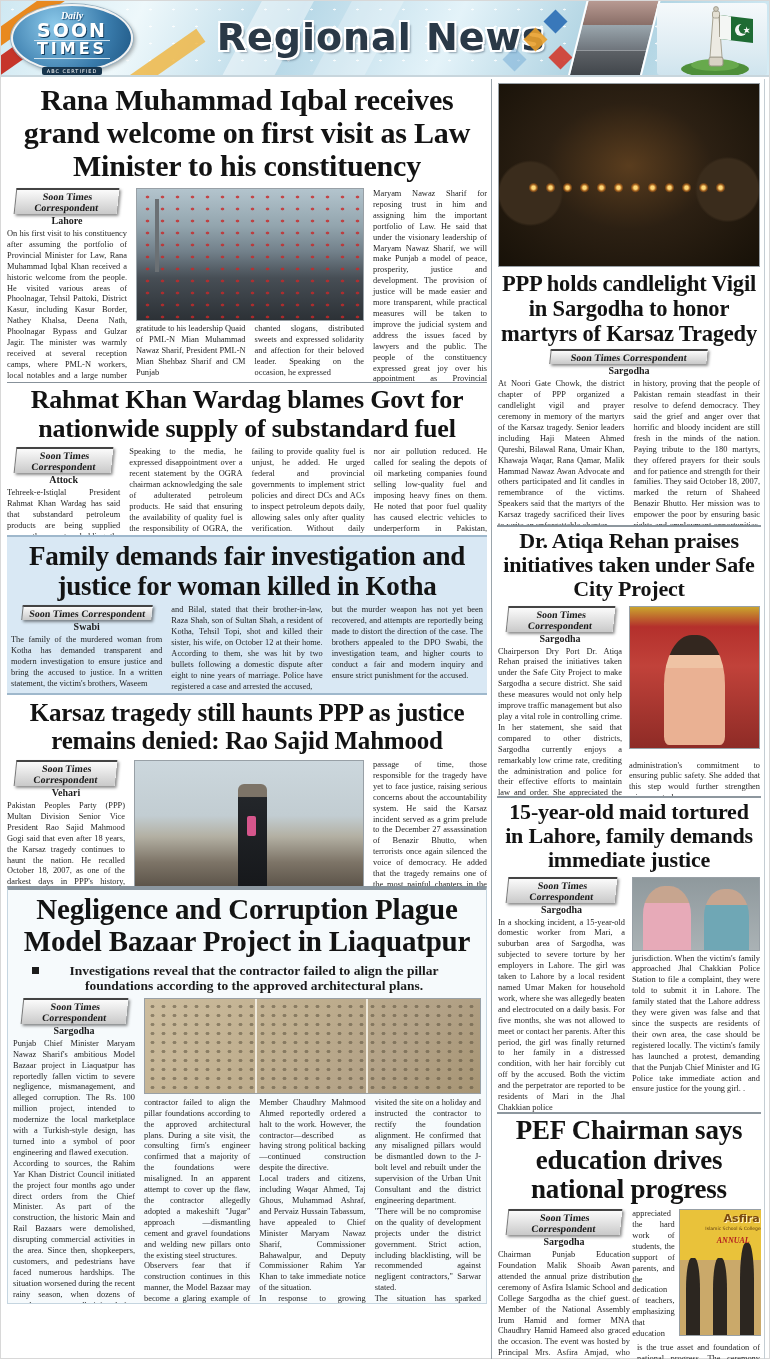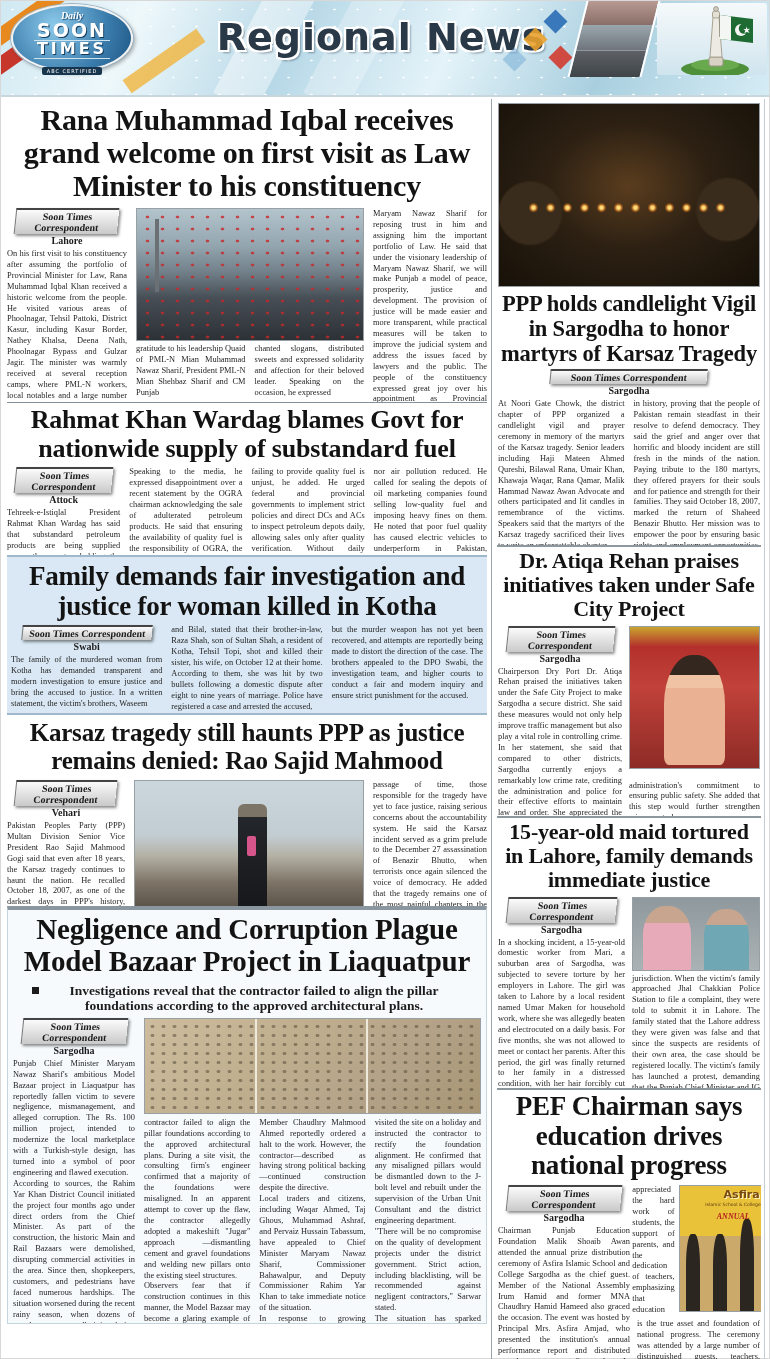--- a/index.html
+++ b/index.html
@@ -5,21 +5,21 @@
   * { margin:0; padding:0; box-sizing:border-box; }
   html,body { background:#ffffff; }
   body {
     width:770px; height:1359px; position:relative; overflow:hidden;
     font-family:"Liberation Serif", serif; color:#1c1c1c;
   }
   .page { width:770px; height:1359px; position:relative; background:#fff; border:1px solid #d8d8d8; }
 
   
   .banner {
-    position:relative; height:96px; overflow:hidden;
+    position:relative; height:76px; overflow:hidden;
     background:
       radial-gradient(rgba(255,255,255,.85) 1px, transparent 1.6px) 0 0/23px 17px,
       linear-gradient(115deg,#cfe8f2 0%,#eef8fb 18%,#b7d8e7 38%,#e4f3f9 58%,#a9cfdf 78%,#d5ecf5 100%);
     border-bottom:2px solid #c8d6dd;
     padding-left:23px;
   }
   .banner-streak { position:absolute; top:-20px; width:46px; height:130px; background:rgba(255,255,255,.45); transform:rotate(28deg); }
   .logo {
     position:absolute; left:10px; top:3px; width:122px; height:68px; border-radius:50%;
     background:radial-gradient(circle at 35% 30%, #8cc9ea, #3a7cac 60%, #1d5582);
@@ -146,21 +146,21 @@
   .r-art { border-bottom:2px solid #8d979e; padding:2px 1px 4px 1px; position:relative; overflow:hidden; }
   .r-art:last-child { border-bottom:none; }
   .r1 { height:446px; }
   .r1 .hl { font-size:22.5px; margin:5px 0 3px 0; }
   .r1-body { display:flex; gap:9px; }
   .r2 { height:271px; }
   .r2 .hl { font-size:22px; margin-bottom:4px; }
   .r2-body { display:flex; gap:7px; }
   .r2-left { width:124px; flex:none; }
   .r2-right { flex:1; min-width:0; }
-  .r3 { height:272px; }
+  .r3 { height:316px; }
   .r3 .hl { font-size:22px; margin-bottom:4px; }
   .r3-body { display:flex; gap:7px; }
   .r3-left { width:127px; flex:none; }
   .r3-right { flex:1; min-width:0; }
   .r4 { height:276px; }
   .r4 .hl { font-size:27px; margin-bottom:4px; }
   .r4-body { display:flex; gap:7px; }
   .r4-left { width:132px; flex:none; }
   .r4-right { flex:1; min-width:0; }
   .r4-top { display:flex; gap:4px;justify-content:center; }

